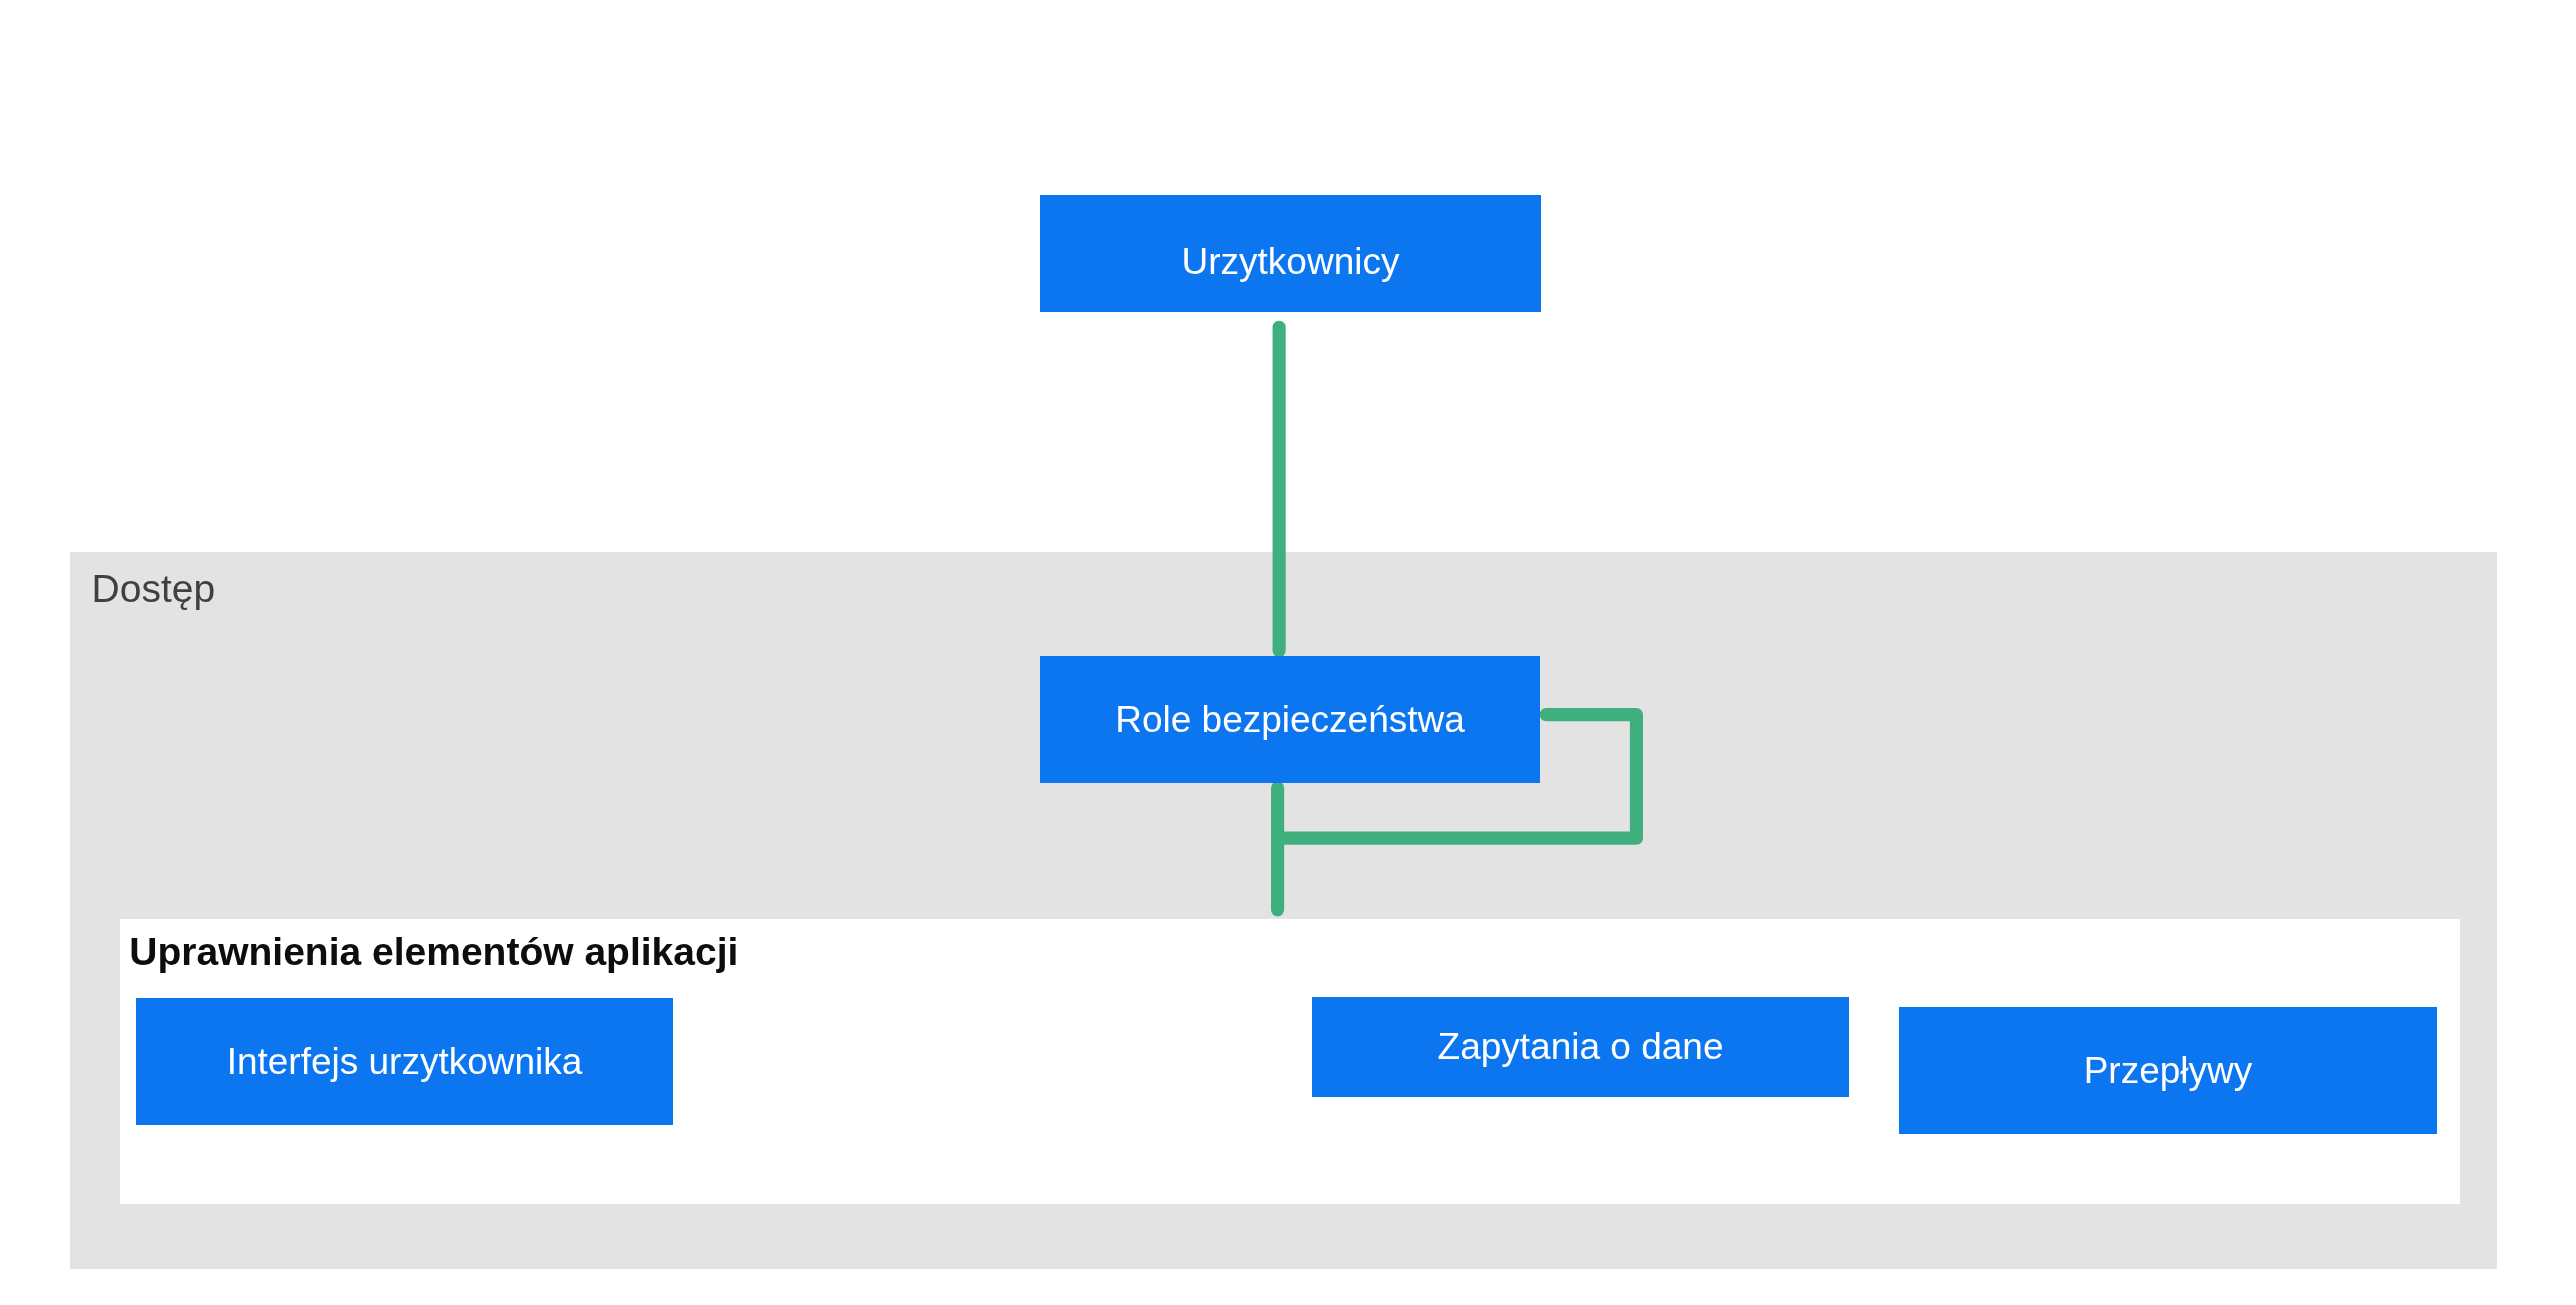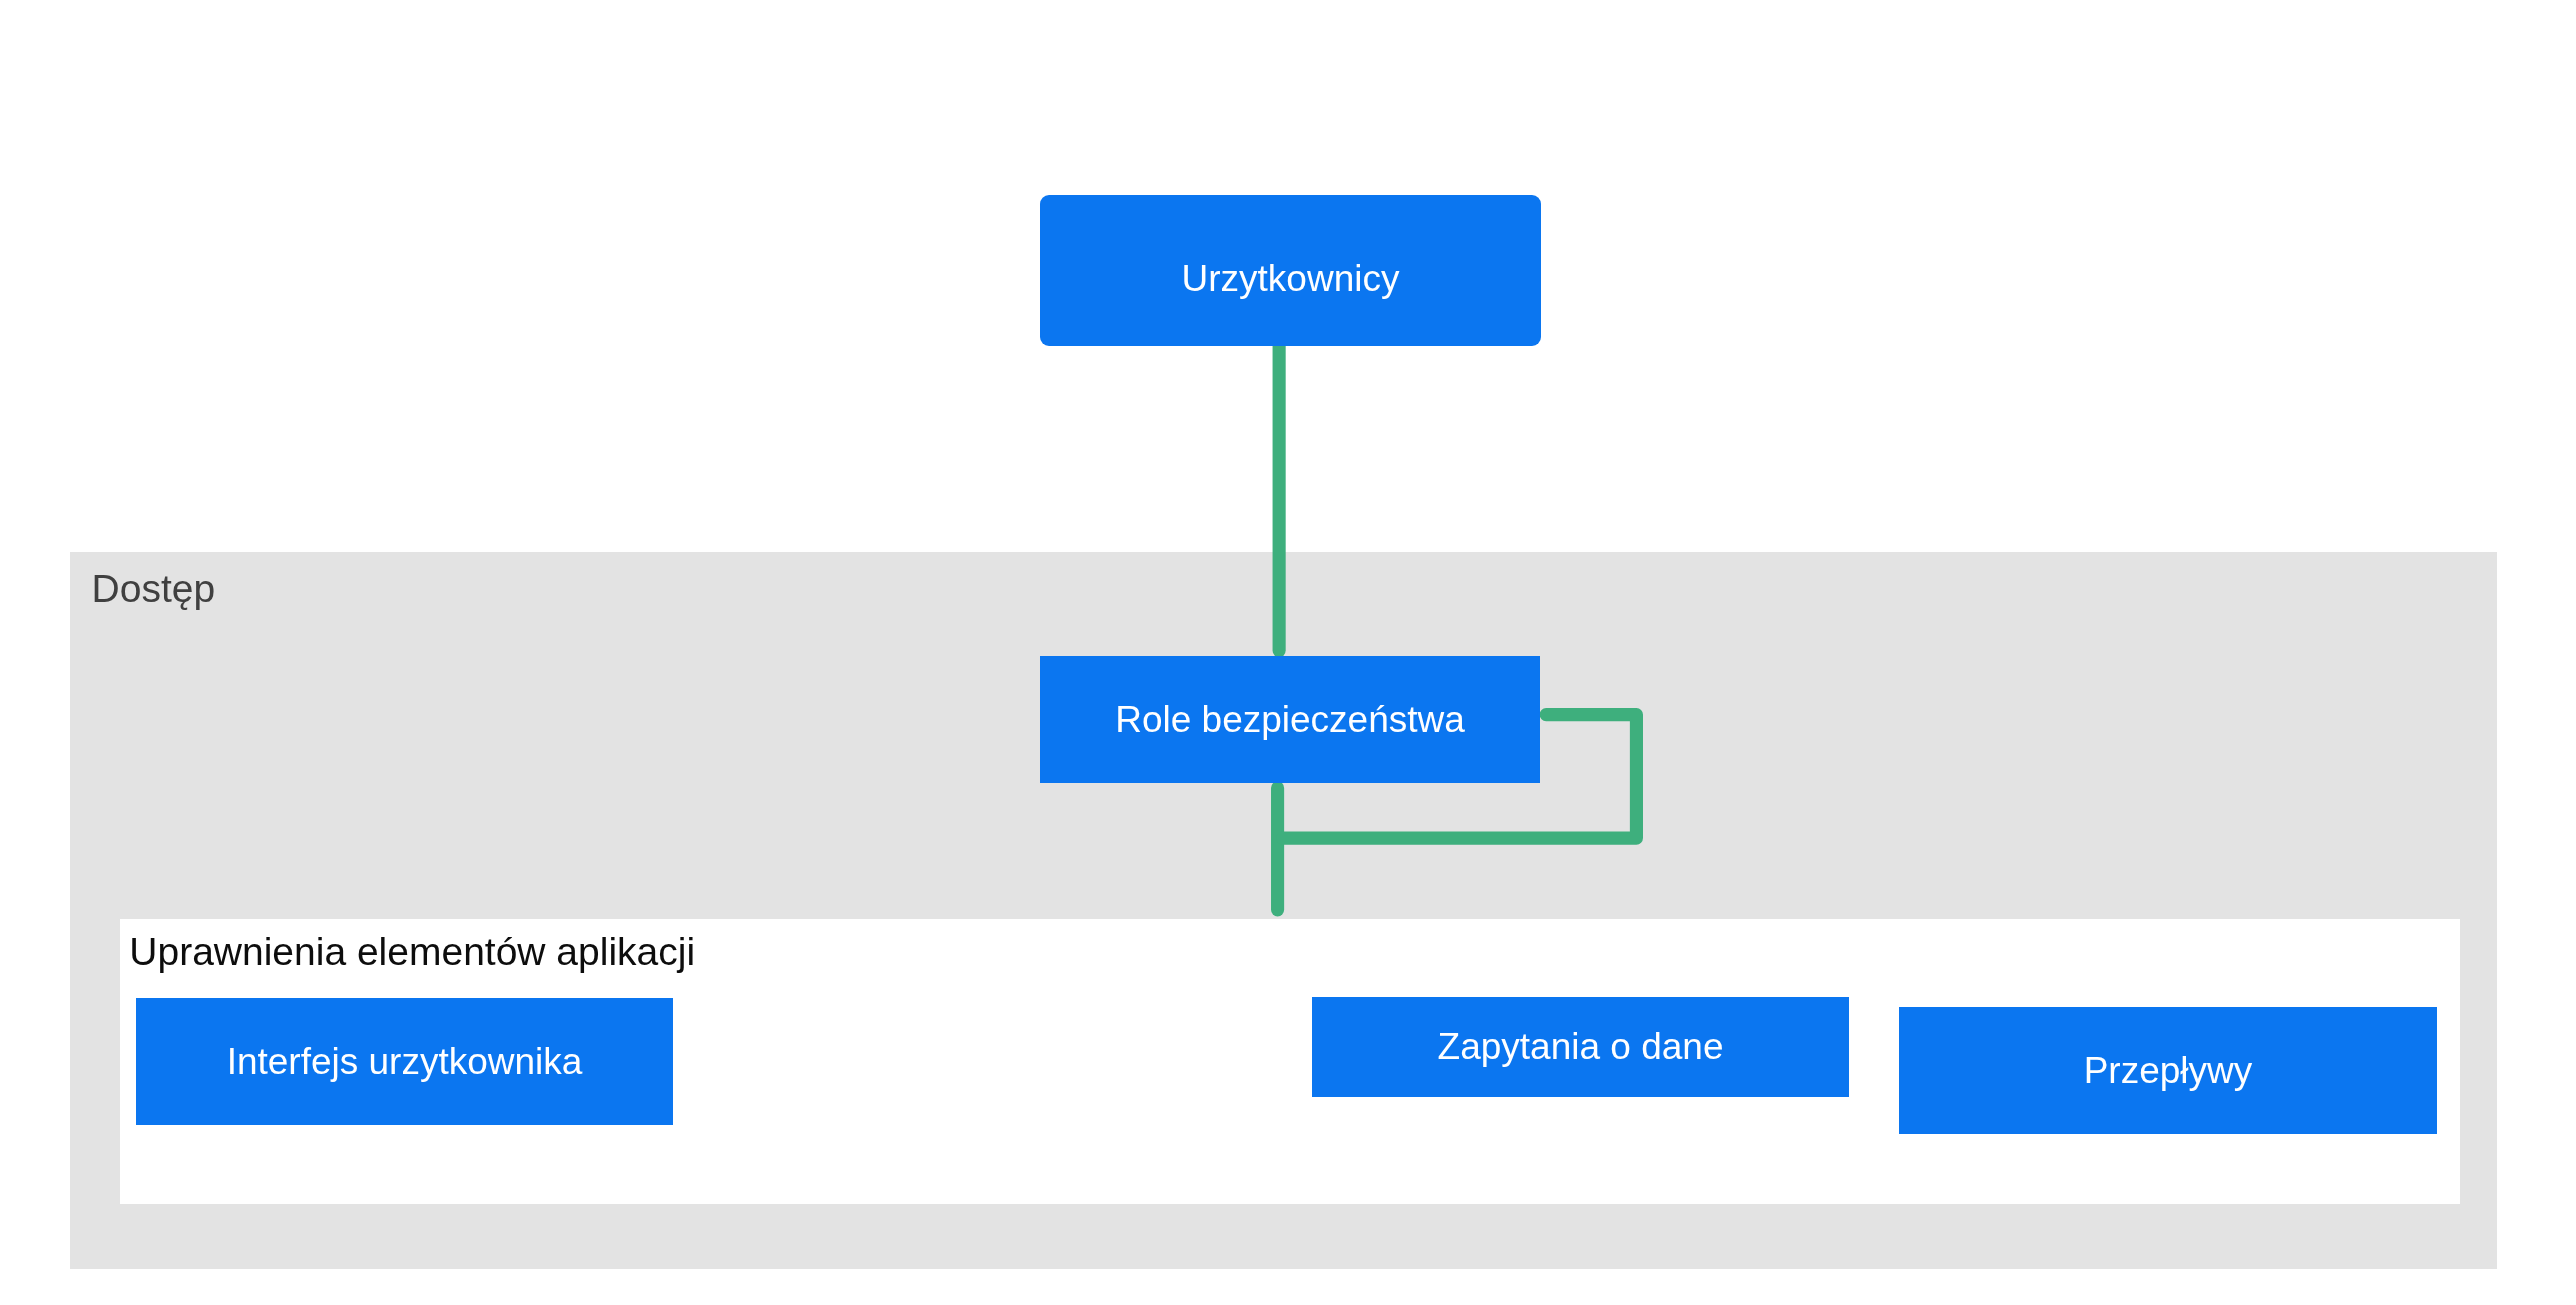--- a/index.html
+++ b/index.html
@@ -21,22 +21,22 @@
     position:absolute;background:var(--node-blue,#0b76f0);
     color:var(--node-text,#ffffff);font-size:37px;
     display:flex;align-items:center;justify-content:center;
     box-sizing:border-box;text-align:center;white-space:nowrap;
   }
   #group-auth{left:655px;top:46px;width:1271px;height:438px;}
   #group-auth .group-label{left:14px;top:10.8px;}
   #group-access{left:54px;top:552px;width:2427px;height:717px;margin-left:16px;}
   #group-access .group-label{left:21.6px;top:15.4px;}
   #panel-permissions{left:120px;top:919px;width:2340px;height:285px;}
-  #panel-permissions .panel-label{left:9.3px;top:10.8px;}
-  #node-users{left:1040px;top:195px;width:501px;height:151px;padding-top:17px;border-radius:9px;}
+  #panel-permissions .panel-label{left:9.3px;top:10.8px;font-weight:bold;}
+  #node-users{left:1040px;top:195px;width:501px;height:117px;padding-top:17px;}
   #node-roles{left:1040px;top:656px;width:500px;height:127px;}
   #node-ui{left:136px;top:998px;width:537px;height:127px;}
   #node-commands{left:724px;top:1002px;width:537px;height:127px;}
   #node-queries{left:1312px;top:997px;width:537px;height:100px;}
   #node-flows{left:1899px;top:1007px;width:538px;height:127px;}
   svg.connectors{position:absolute;left:0;top:0;width:2576px;height:1305px;}
   svg.connectors path{
     fill:none;stroke:var(--connector-green,#3eaf7d);
     stroke-width:17;stroke-linecap:round;stroke-linejoin:round;
   }

